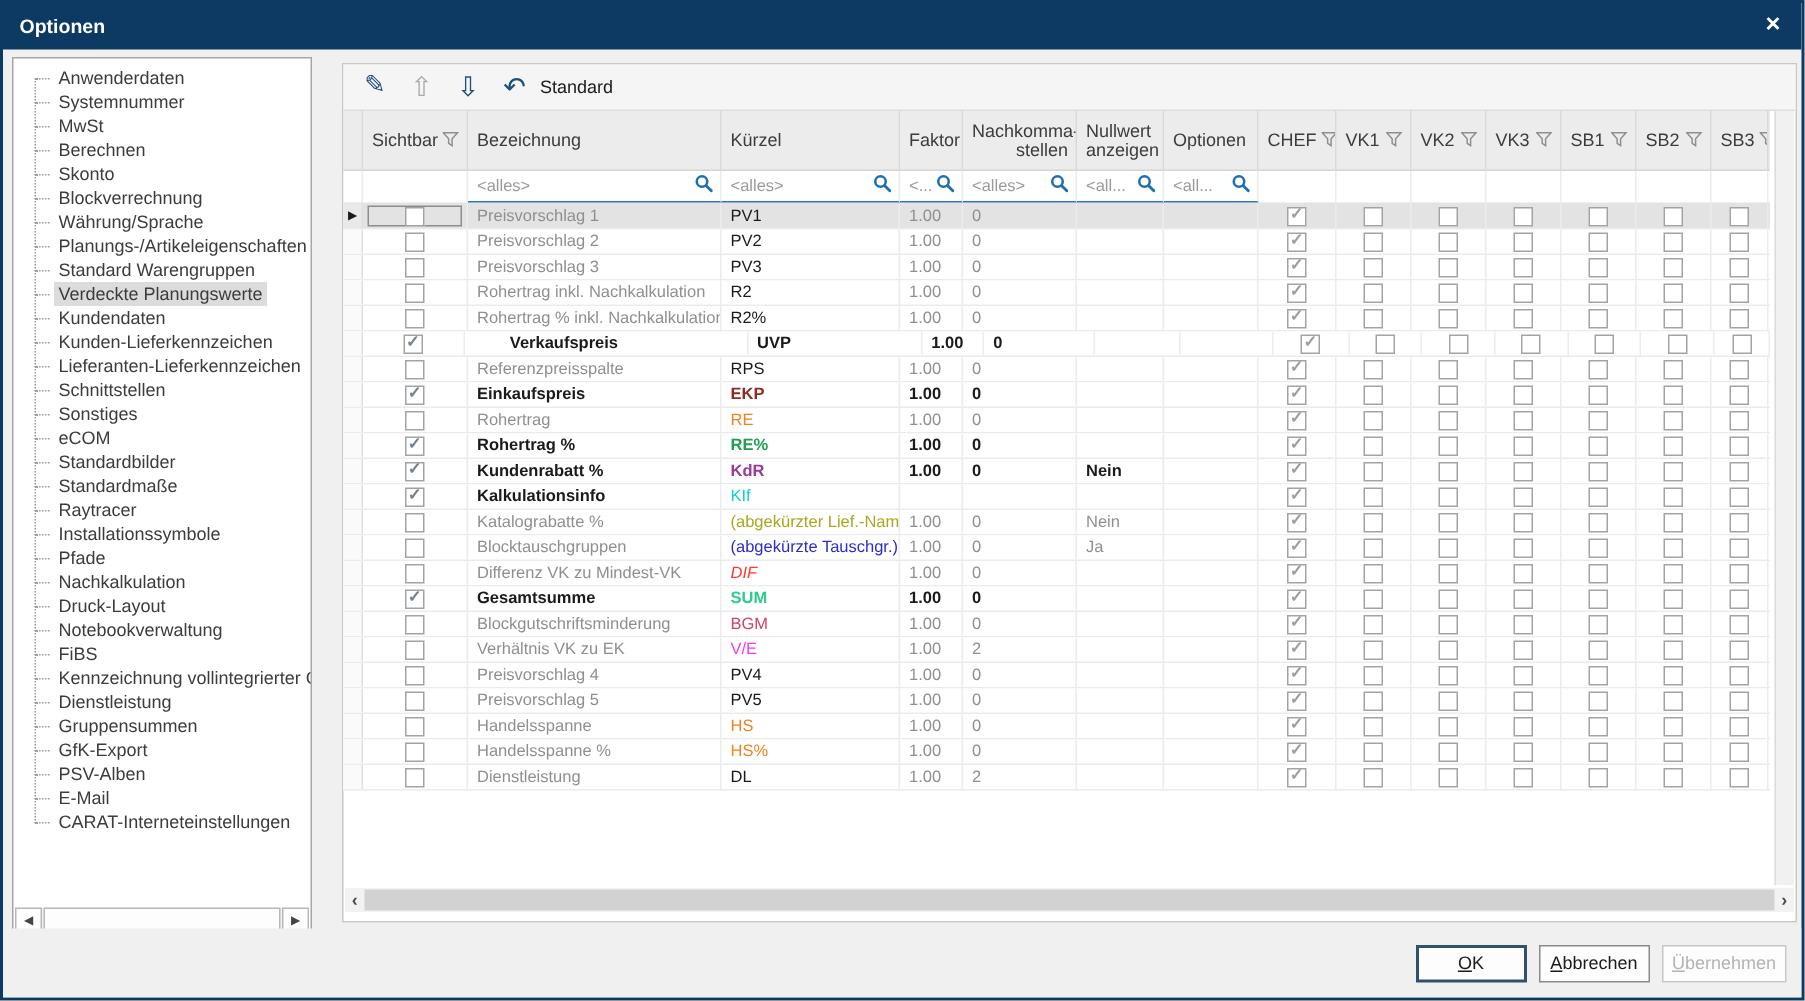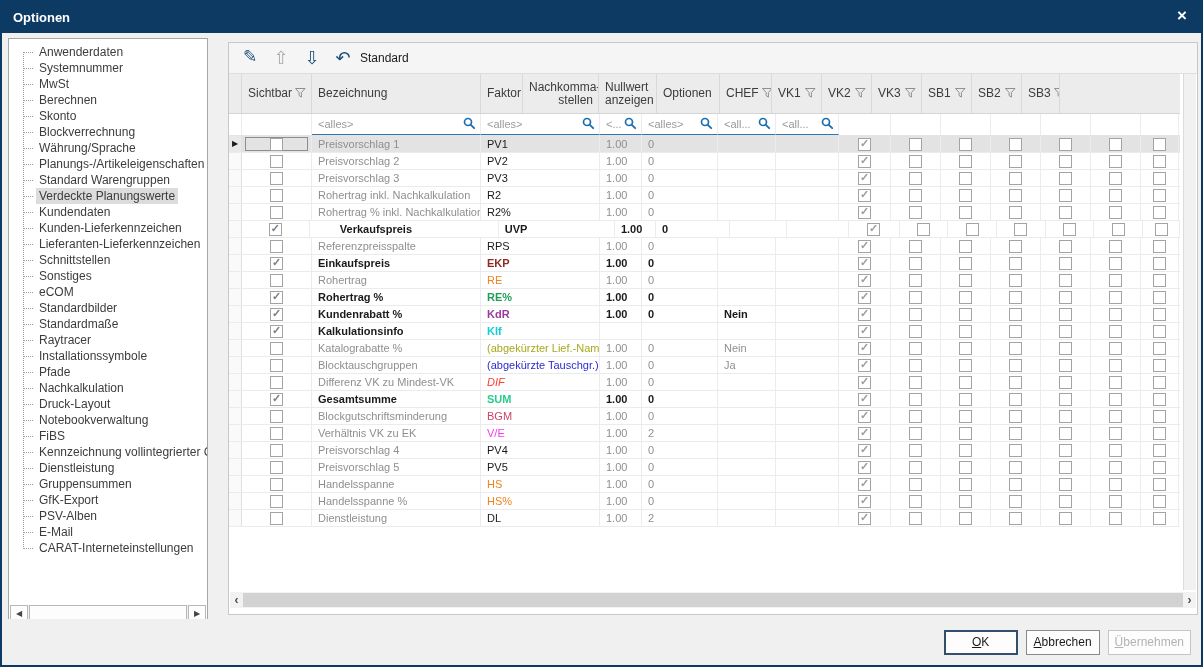--- a/index.html
+++ b/index.html
@@ -126,20 +126,21 @@
       <span class="tb-icon">↶</span>
       <span class="tb-label">Standard</span>
     </div>
     <div class="grid">
       <div class="grid-header">
           <div class="hcell" style="width: 13px;"><span class="hlabel"></span></div>
           <div class="hcell" style="width: 70px;"><span class="hlabel">Sichtbar</span><span class="funnel"><svg width="11" height="10" viewBox="0 0 11 10">
                 <path d="M0.5 0.5 h9.5 l-3.6 4 v4.6 l-2.3 -1.5 v-3.1 z" fill="none" stroke="#8f8f8f" stroke-width="1"></path>
               </svg></span></div>
           <div class="hcell" style="width: 169px;"><span class="hlabel">Bezeichnung</span></div>
+          <div class="hcell" style="width: 119px;"><span class="hlabel">Kürzel</span></div>
           <div class="hcell right" style="width: 42px;"><span class="hlabel">Faktor</span></div>
           <div class="hcell right" style="width: 76px;"><span class="hlabel">Nachkomma-
 stellen</span></div>
           <div class="hcell" style="width: 58px;"><span class="hlabel">Nullwert
 anzeigen</span></div>
           <div class="hcell" style="width: 63px;"><span class="hlabel">Optionen</span></div>
           <div class="hcell" style="width: 52px;"><span class="hlabel">CHEF</span><span class="funnel"><svg width="11" height="10" viewBox="0 0 11 10">
                 <path d="M0.5 0.5 h9.5 l-3.6 4 v4.6 l-2.3 -1.5 v-3.1 z" fill="none" stroke="#8f8f8f" stroke-width="1"></path>
               </svg></span></div>
           <div class="hcell" style="width: 50px;"><span class="hlabel">VK1</span><span class="funnel"><svg width="11" height="10" viewBox="0 0 11 10">
@@ -765,21 +766,21 @@
             <div class="cell indicator" style="width: 13px;"></div>
             <div class="cell center" style="width: 70px;">
               <span class="cb checked">
                 <span class="checkmark">✓</span>
               </span>
             </div>
             <div class="cell" style="width: 169px;">
               <span class=" bold-txt">Kalkulationsinfo</span>
             </div>
             <div class="cell" style="width: 119px;">
-              <span style="color: rgb(18, 207, 212); font-weight: 700;">KIf</span>
+              <span style="color: rgb(18, 207, 212); font-weight: 400;">KIf</span>
             </div>
             <div class="cell right" style="width: 42px;">
               <span></span>
             </div>
             <div class="cell right" style="width: 76px;">
               <span></span>
             </div>
             <div class="cell" style="width: 58px;">
               <span></span>
             </div>

